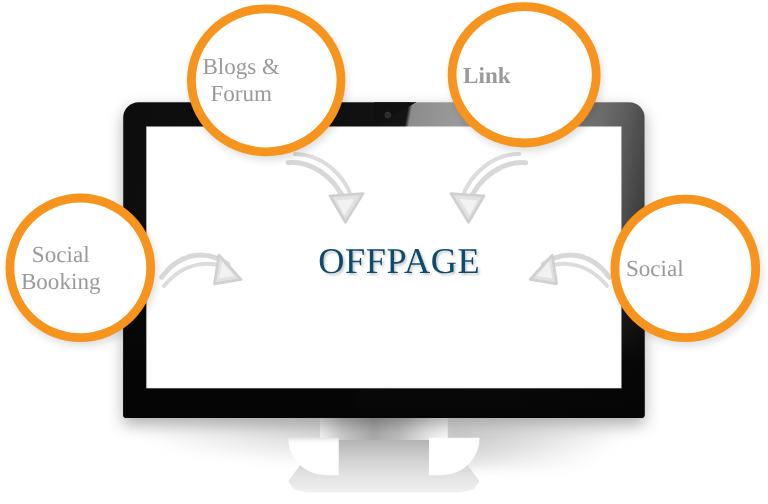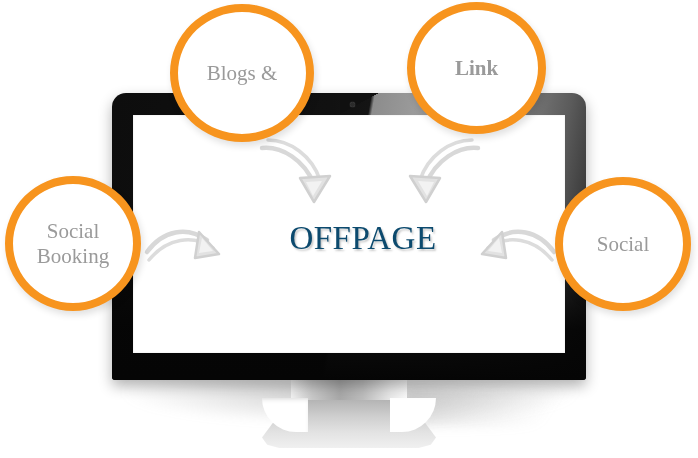--- a/index.html
+++ b/index.html
@@ -155,21 +155,21 @@
 
   
   .bubble {
     position: absolute;
     border-radius: 50%;
     background: #ffffff;
     border: 8px solid #F7941E;
     box-sizing: border-box;
     display: flex;
     align-items: center;
-    justify-content: center;
+    justify-content: flex-start;
     text-align: center;
     color: #9a9a9a;
     font-size: 21px;
     line-height: 25px;
     font-family: "Liberation Serif", "DejaVu Serif", serif;
     box-shadow: 2px 4px 7px rgba(0,0,0,0.12);
   }
   .bubble span { display: block; padding: 0 6px; }
 
   #bubble-blogs   { left: 170px; top: 4px;   width: 144px; height: 138px; }
@@ -237,20 +237,21 @@
       <path d="M4 34 C20 12, 44 8, 64 22" fill="none" stroke="#d8d8d8" stroke-width="4.5" stroke-linecap="round"></path>
       <path d="M6 42 C24 20, 50 16, 70 30" fill="none" stroke="#dcdcdc" stroke-width="3.5" stroke-linecap="round"></path>
       <path d="M56 14 L76 36 L52 40 Z" fill="#e2e2e2" stroke="#d0d0d0" stroke-width="2.5" stroke-linejoin="round"></path>
       <path d="M59 20 L70 33 L56 35 Z" fill="#f2f2f2"></path>
     </g>
   </svg>
 
   <div class="bubble" id="bubble-blogs">
     <div>
       <span>Blogs &amp;</span>
+      <span>Forum</span>
     </div>
   </div>
 
   <div class="bubble" id="bubble-link">
     <div>
       <span>Link</span>
     </div>
   </div>
 
   <div class="bubble" id="bubble-booking">

